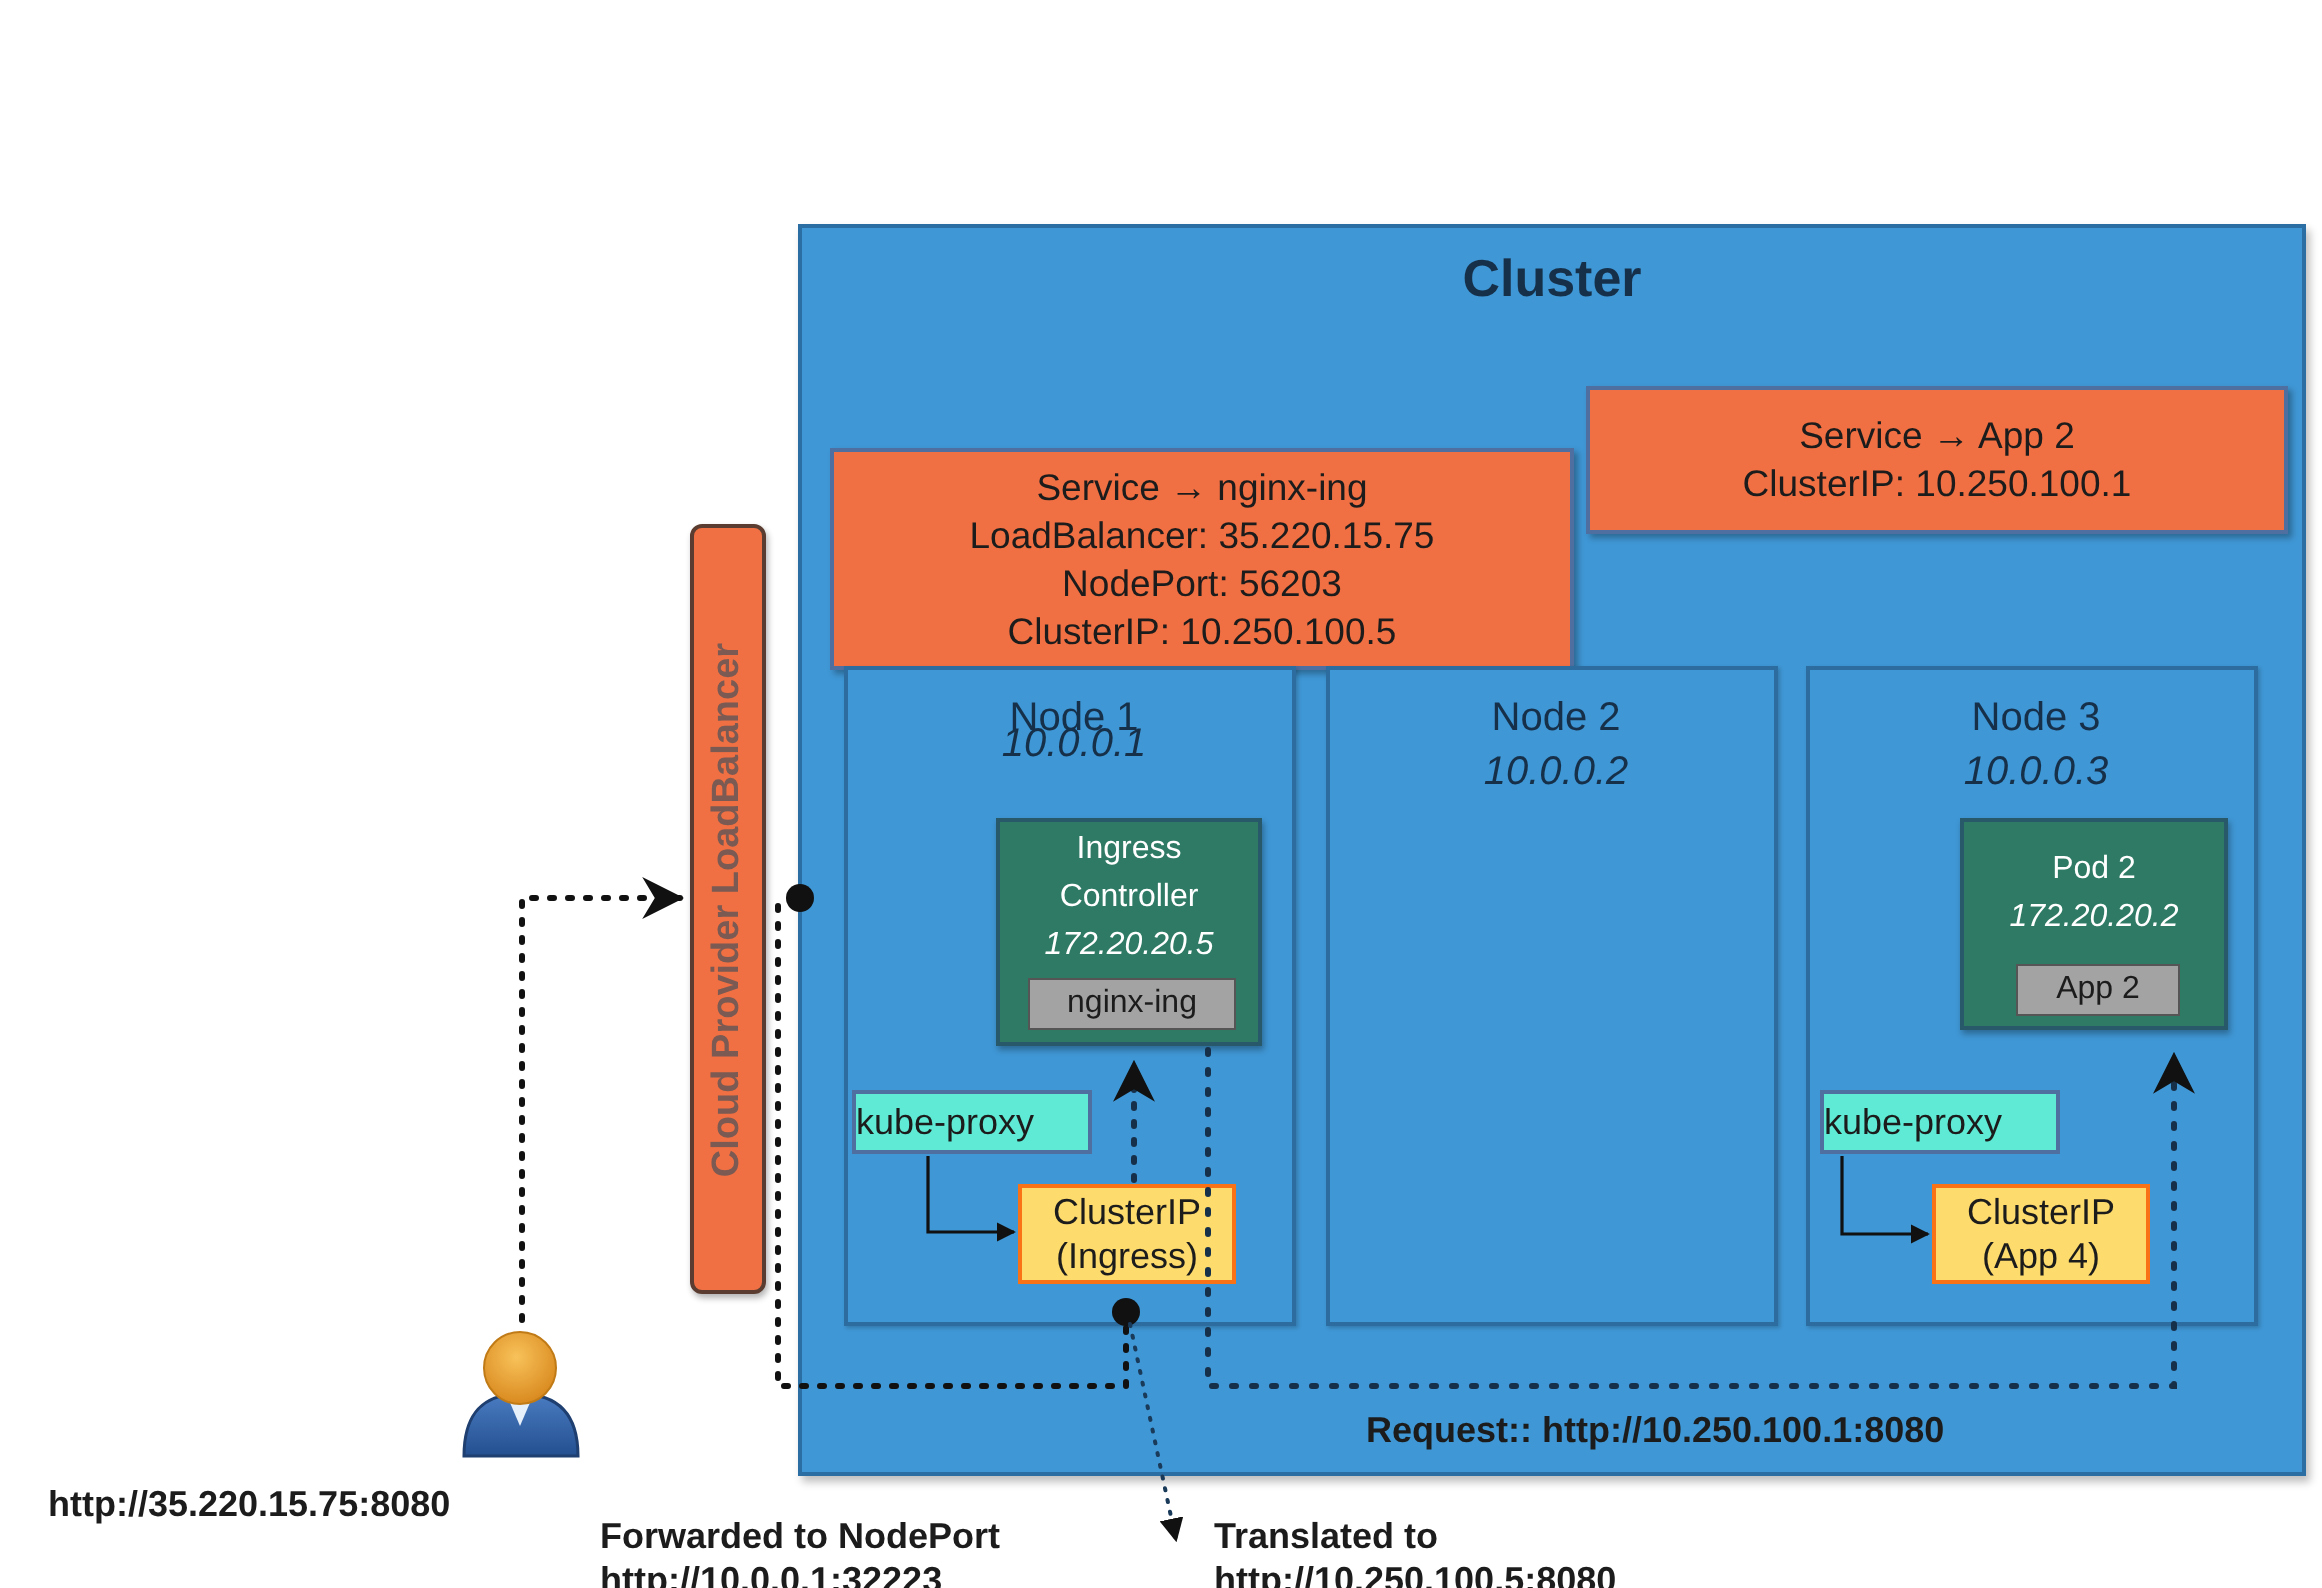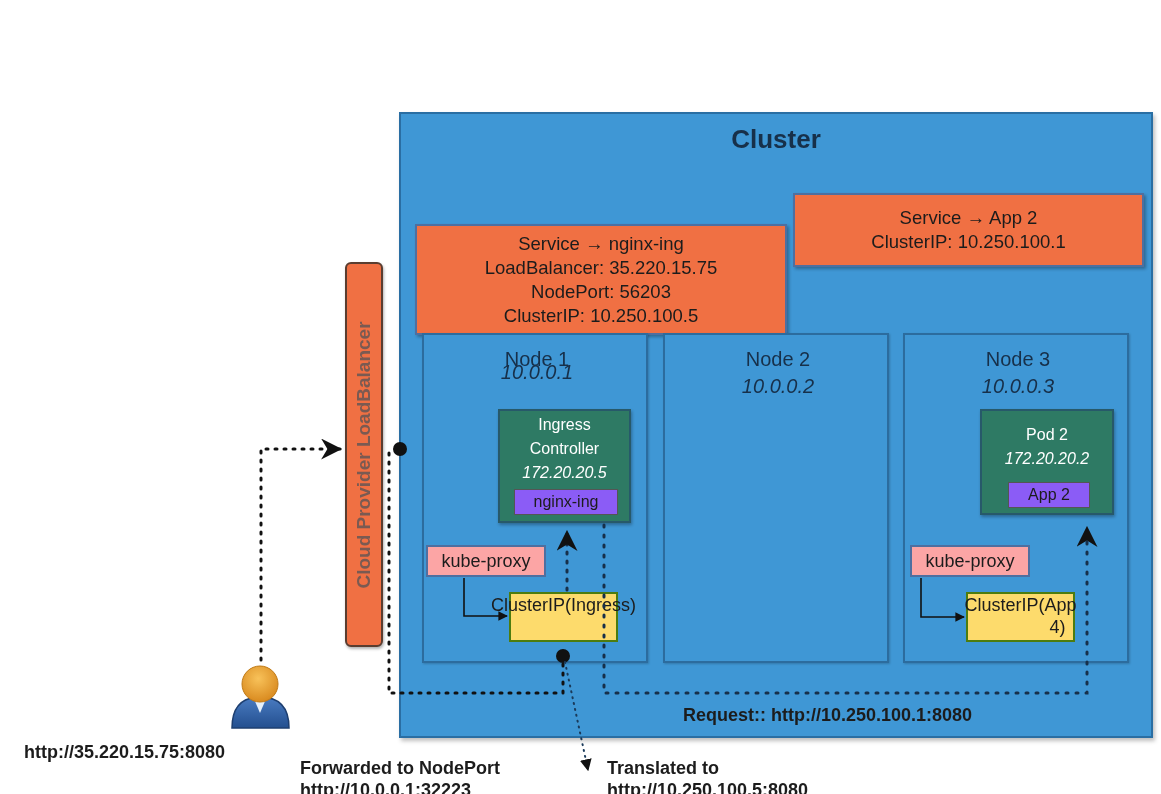--- a/index.html
+++ b/index.html
@@ -38,31 +38,31 @@
     .node-ip { font-size: 20px; font-style: italic; color: #17304a; text-align: center; width: 226px; }
     .pod {
       background: #2e7a64; border: 2px solid #27596a;
       box-shadow: 1px 2px 3px rgba(0,0,0,0.3);
       color: #ffffff; text-align: center; font-size: 16px; line-height: 24px;
     }
     .pod-ingress { left: 498px; top: 409px; width: 133px; height: 114px; }
     .pod-app2 { left: 980px; top: 409px; width: 134px; height: 106px; }
     .pod .ip { font-style: italic; }
     .tag {
-      background: #8b5cf6; border: 1px solid #555; color: #1c1c1c;
+      background: #a3a3a3; border: 1px solid #555; color: #1c1c1c;
       font-size: 16px; text-align: center; line-height: 24px;
     }
     .kube {
-      background: #fca5a5; border: 2px solid #4e6fa0; color: #1c1c1c;
-      font-size: 18px; line-height: 28px; text-align: center;
+      background: #5eead4; border: 2px solid #4e6fa0; color: #1c1c1c;
+      font-size: 18px; line-height: 28px; 
     }
     .cip {
-      background: #fddb6c; border: 2px solid #4d7c0f; color: #1c1c1c;
+      background: #fddb6c; border: 2px solid #f97316; color: #1c1c1c;
       font-size: 18px; line-height: 22px; text-align: center;
-      display: flex; flex-direction: row; justify-content: center;
+      display: flex; flex-direction: column; justify-content: center;
     }
     .lb {
       left: 345px; top: 262px; width: 38px; height: 385px;
       background: #f07043; border: 2px solid #5a3d30; border-radius: 6px;
       box-shadow: 1px 2px 3px rgba(0,0,0,0.3);
     }
     .lb-label {
       position: absolute; left: 50%; top: 50%;
       transform: translate(-50%, -50%) rotate(-90deg);
       white-space: nowrap; font-size: 19px; font-weight: bold; color: #7a5a52;

